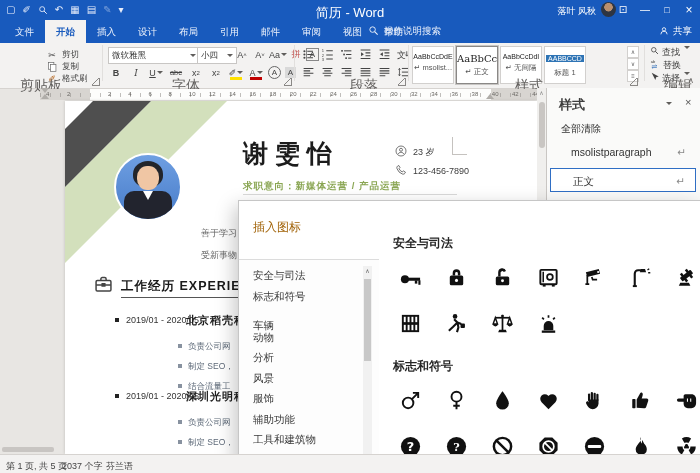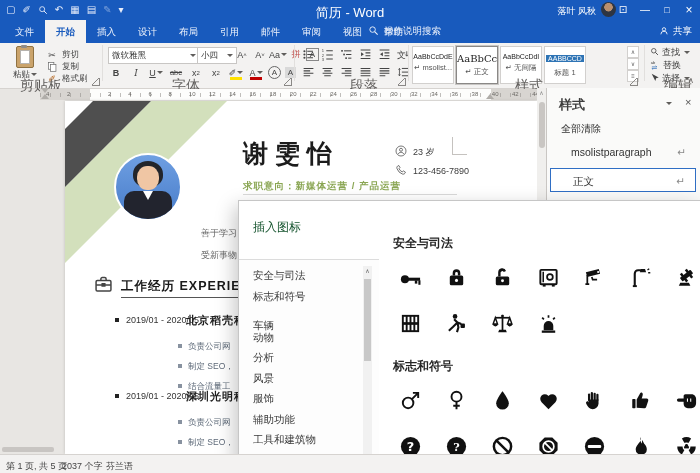--- a/index.html
+++ b/index.html
@@ -54,21 +54,21 @@
   .stycard{width:40px;height:36px;background:#fff;border:1px solid #d2d0ce;text-align:center;overflow:hidden;}
   .stycard.sel{border:1px solid #8a8886;box-shadow:0 0 0 1px #c8c6c4;}
   .stycard .samp{display:block;font-size:7px;color:#222;margin-top:6px;white-space:nowrap;}
   .stycard .samp.big{font-size:10px;font-family:"DejaVu Serif",serif;}
   .stycard .samp.h1{background:#2e74b5;color:#fff;display:inline-block;padding:0 2px;}
   .stycard .samp.h2{background:#d9e2f3;color:#2e5395;display:inline-block;padding:0 2px;}
   .stycard .nm{display:block;font-size:7.5px;color:#555;margin-top:3px;white-space:nowrap;}
   .galscroll{position:absolute;left:627px;top:3px;width:12px;height:36px;display:flex;flex-direction:column;}
   .galscroll div{flex:1;border:1px solid #d2d0ce;background:#fff;font-size:6px;color:#666;text-align:center;line-height:10px;}
   
-  .editrow{position:absolute;display:flex;align-items:center;gap:3px;font-size:9px;color:#3b3b3b;}
+  .editrow{position:absolute;display:flex;gap:3px;font-size:9px;color:#3b3b3b;}
   
   .rulerwrap{position:absolute;left:0;top:88px;width:700px;height:13px;}
   .ruler{position:absolute;left:40px;top:1px;width:497px;height:11px;background:#d8d5d1;}
   .ruler-white{position:absolute;left:50px;top:0;width:401px;height:11px;background:#fdfdfc;}
   .ruler-ticks{position:absolute;left:0;top:4px;width:497px;height:4px;opacity:.55;
     background:repeating-linear-gradient(90deg,#8f8c88 0 1px,transparent 1px 10px);}
   .rnum{position:absolute;top:2px;font-size:6px;color:#6b6965;}
   .ind-top{position:absolute;left:41px;top:0;width:0;height:0;border-left:4px solid transparent;border-right:4px solid transparent;border-top:5px solid #b0ada9;}
   .ind-bot{position:absolute;left:41px;top:6px;width:0;height:0;border-left:4px solid transparent;border-right:4px solid transparent;border-bottom:5px solid #b0ada9;}
   .ind-right{position:absolute;left:486px;top:6px;width:0;height:0;border-left:4px solid transparent;border-right:4px solid transparent;border-bottom:5px solid #b0ada9;}
@@ -108,21 +108,21 @@
   .stypane .pane-dd{position:absolute;left:118px;top:14px;}
   .stypane .pane-x{position:absolute;left:138px;top:8px;font-size:11px;color:#555;}
   .pane-clear{position:absolute;left:14px;top:34px;font-size:10px;color:#333;}
   .pane-item{position:absolute;left:3px;width:146px;height:24px;font-size:10.5px;color:#333;line-height:24px;}
   .pane-item .lbl{margin-left:21px;} .pane-item .ret{position:absolute;right:10px;color:#888;}
   .pane-item.sel{border:1.5px solid #2f6ec4;background:#fff;box-sizing:border-box;}
   .pane-item.sel .lbl{margin-left:22px;}
   
   .dialog{position:absolute;left:238px;top:200px;width:462px;height:273px;background:#fff;border:1px solid #c6c6c6;
           box-shadow:-4px 6px 18px rgba(0,0,0,.22);}
-  .dlg-title{position:absolute;left:14px;top:18px;font-size:12px;color:#14532d;}
+  .dlg-title{position:absolute;left:14px;top:18px;font-size:12px;color:#a16207;}
   .dlg-side{position:absolute;left:0;top:58px;width:140px;bottom:0;border-top:1px solid #dcdcdc;background:#fdfdfd;}
   .dlg-cat{position:absolute;left:14px;font-size:10.5px;color:#3a3a3a;white-space:nowrap;}
   .dlg-sb{position:absolute;left:124px;top:6px;width:9px;bottom:4px;background:#f1f1f1;}
   .dlg-sb .up{font-size:6px;color:#666;text-align:center;line-height:10px;}
   .dlg-sb .thumb{position:absolute;left:1px;top:13px;width:7px;height:82px;background:#c8c8c8;}
   .dlg-content{position:absolute;left:150px;top:34px;width:330px;}
   .sec-title{font-size:12px;font-weight:bold;color:#262626;margin:0 0 12px 4px;}
   .sec-title.second{margin-top:22px;}
   .icon-row{display:flex;gap:16px;padding-left:6px;height:26px;margin-bottom:20px;}
   .icon-cell{width:30px;height:26px;display:flex;align-items:center;justify-content:center;}
@@ -184,24 +184,20 @@
       <span><svg width="10" height="10" viewBox="0 0 24 24" fill="none" xmlns="http://www.w3.org/2000/svg">
             <circle cx="12" cy="8" r="4" fill="none" stroke="currentColor" stroke-width="2"></circle>
             <path d="M4.5 20a7.5 7.5 0 0 1 15 0" fill="none" stroke="currentColor" stroke-width="2"></path>
           </svg></span>
       <span>共享</span>
     </div>
   </div>
 
   <div class="ribbon">
 
-    <div class="bigbtn">
-      <div class="clip-ic"></div>
-      <span>粘贴</span><span class="dd"></span>
-    </div>
     <div class="smallrow" style="left:44px;top:4px">
         <span class="ric">✂</span>
         <span>剪切</span>
       </div>
     <div class="smallrow" style="left:44px;top:16px">
         <span class="ric">
           <svg width="11" height="11" viewBox="0 0 16 16" fill="none" xmlns="http://www.w3.org/2000/svg">
             <rect x="2" y="2" width="8" height="10" fill="#fff" stroke="#666"></rect>
             <rect x="5" y="5" width="8" height="10" fill="#fff" stroke="#666"></rect>
           </svg>

